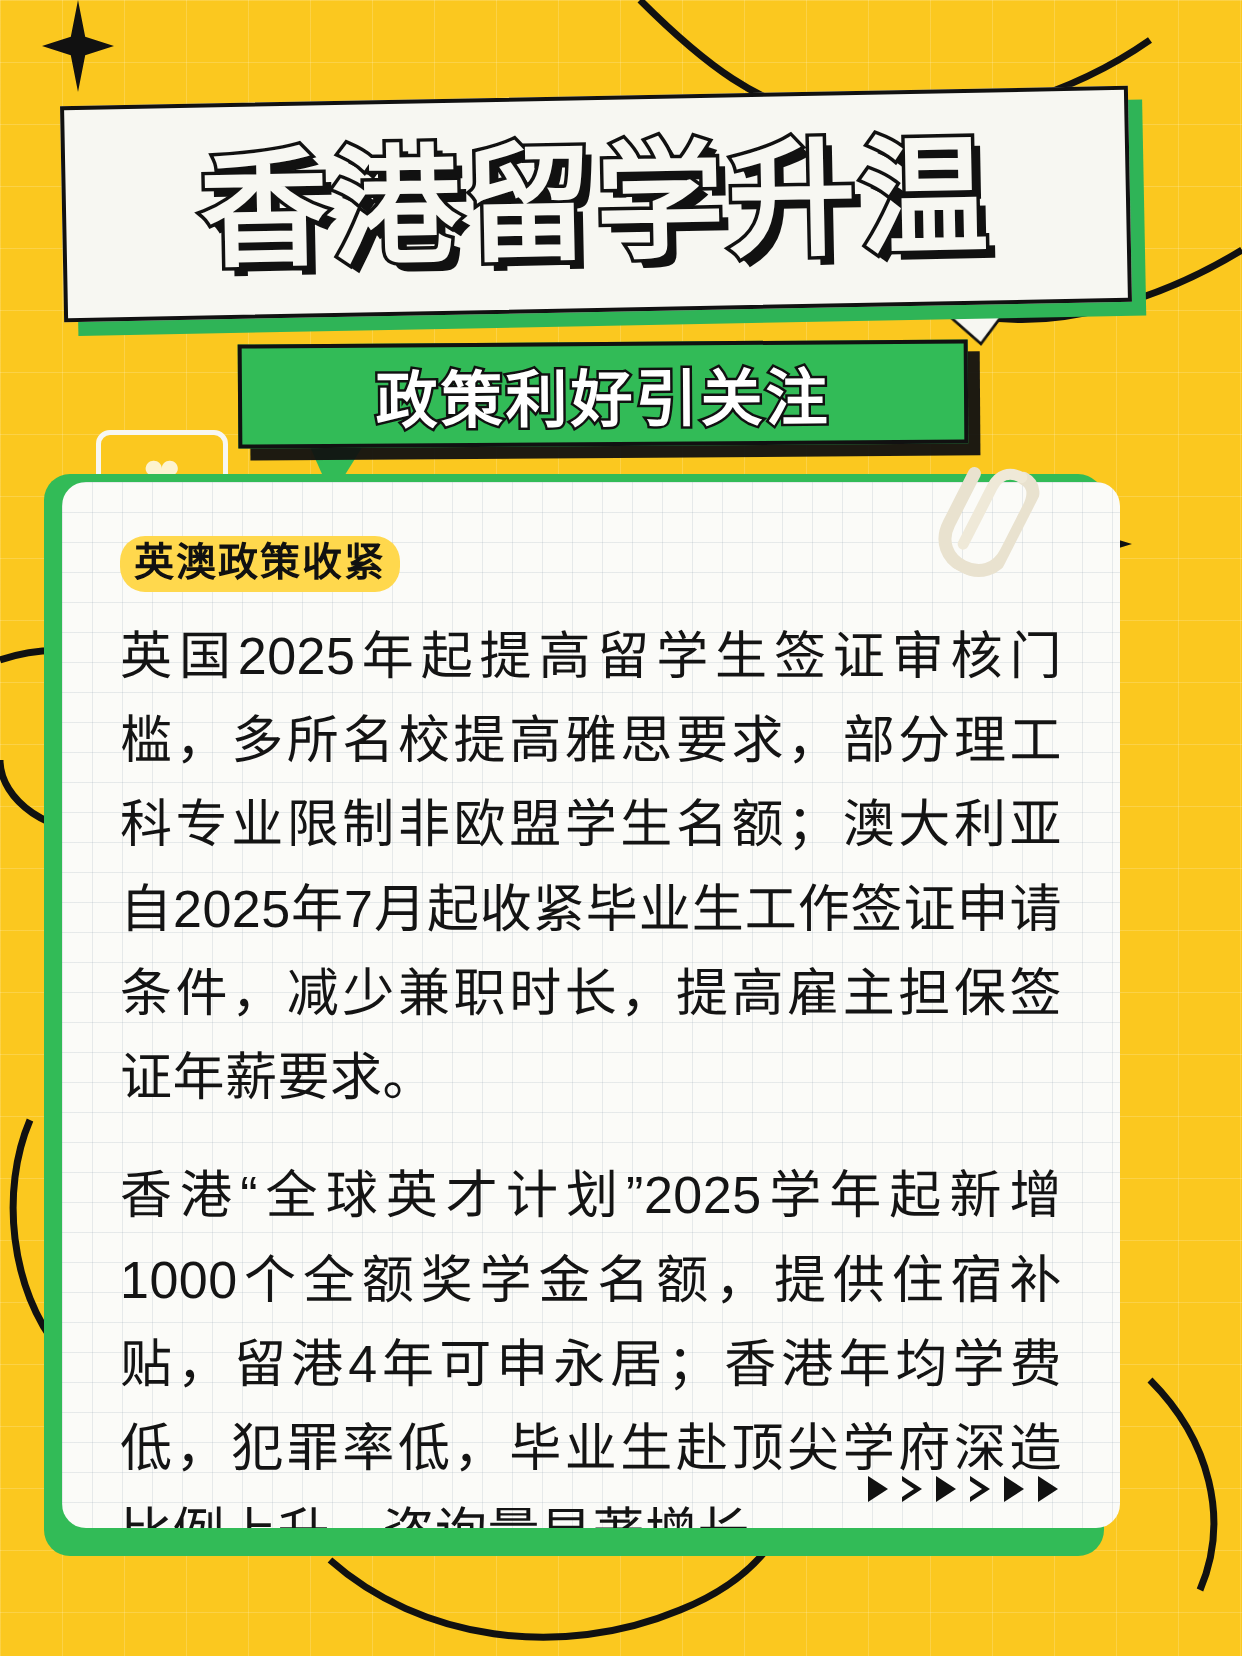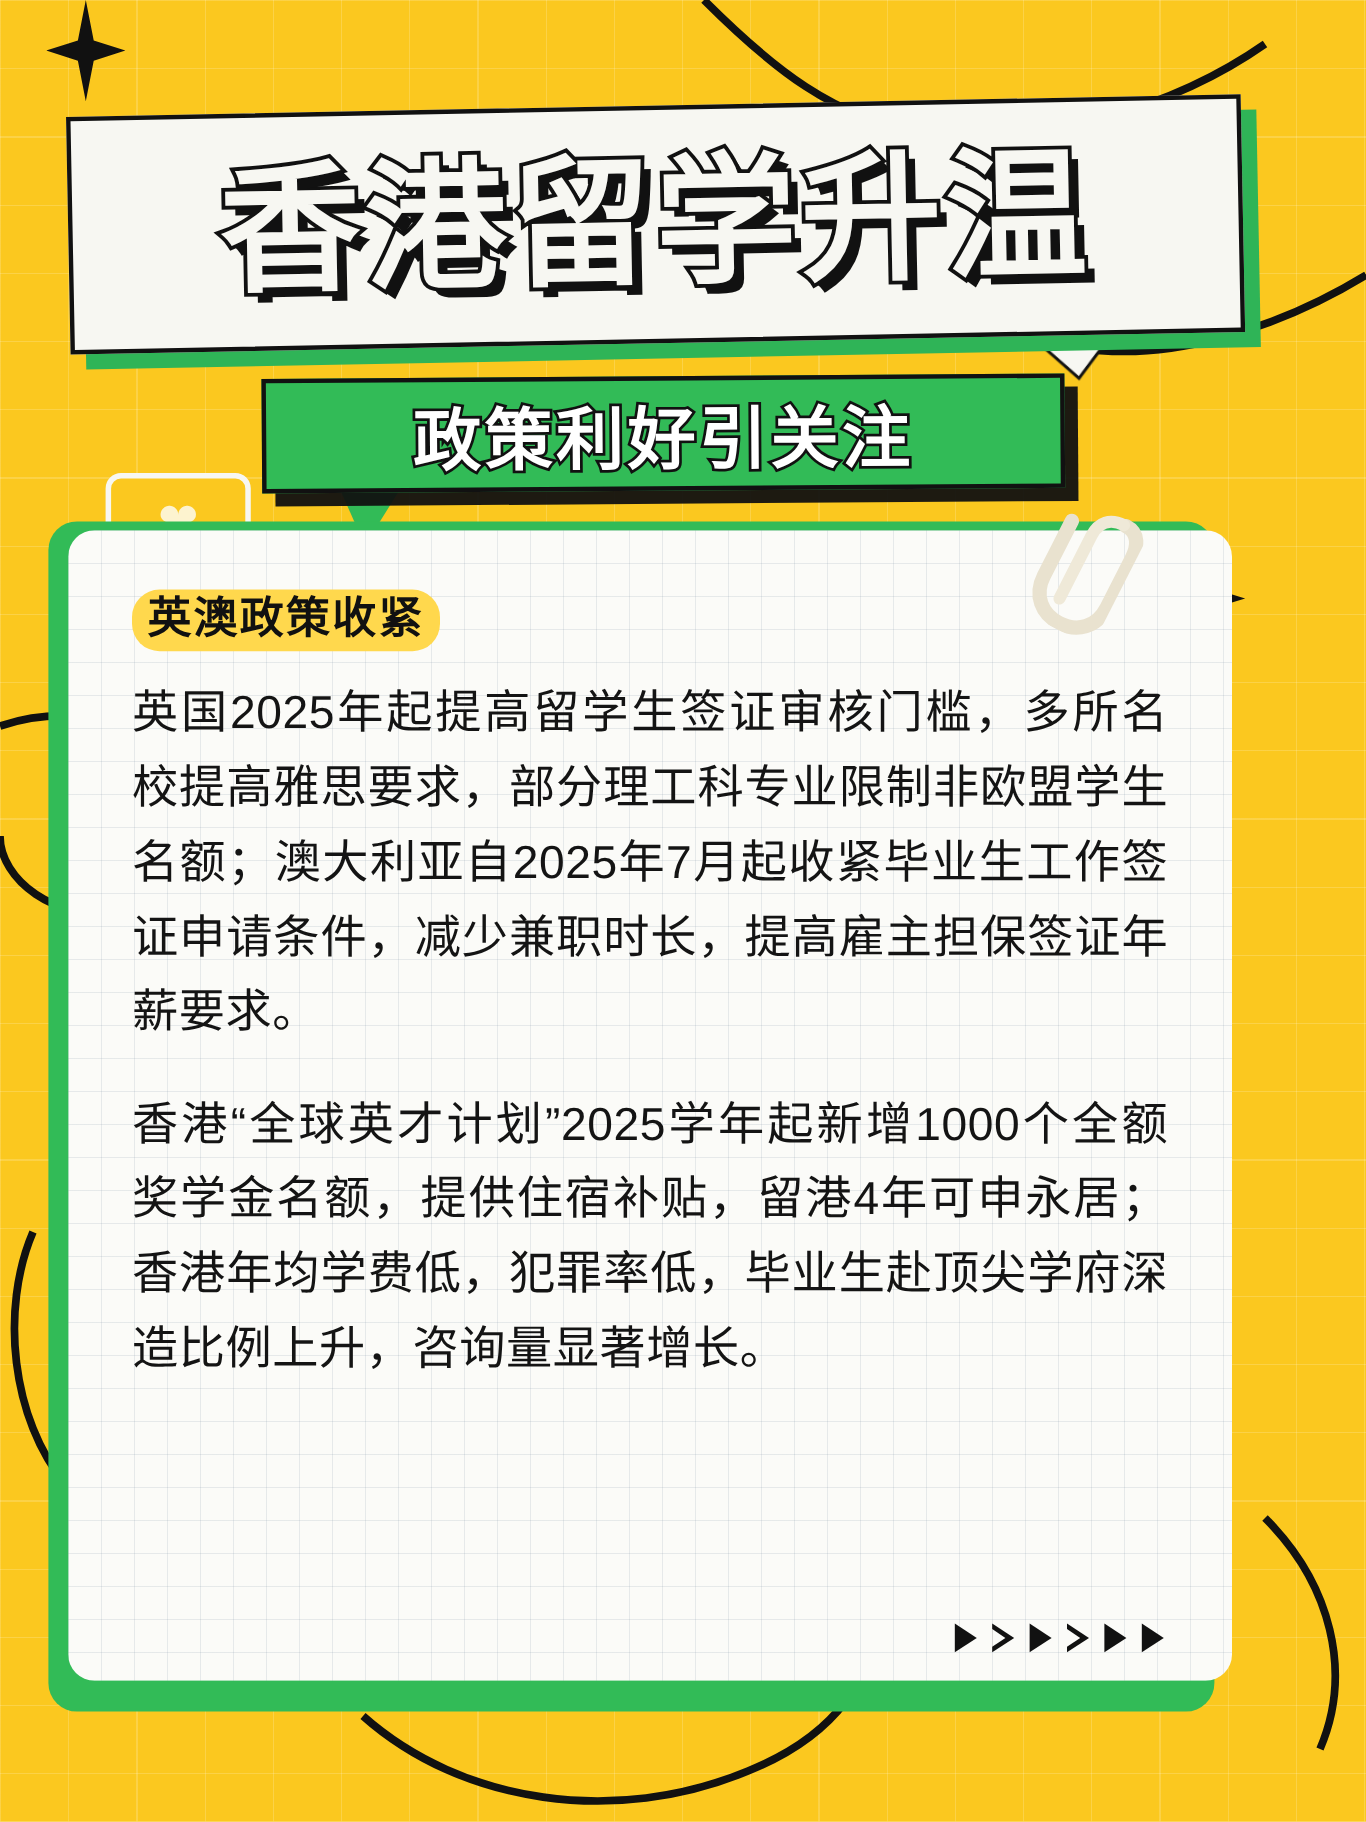--- a/index.html
+++ b/index.html
@@ -206,21 +206,21 @@
     font-weight: 700;
     color: #111;
     background: #ffd84d;
     padding: 2px 14px 6px 14px;
     letter-spacing: 2px;
     margin: 0 0 22px 0;
     line-height: 1.2;
     border-radius: 25px;
   }
   .section-body {
-    font-size: 42px;
+    font-size: 52px;
     line-height: 1.62;
     color: #141414;
     margin: 0 0 34px 0;
     letter-spacing: 0.5px;
     text-align: justify;
   }
 
   
   #arrow-row {
     position: absolute;

